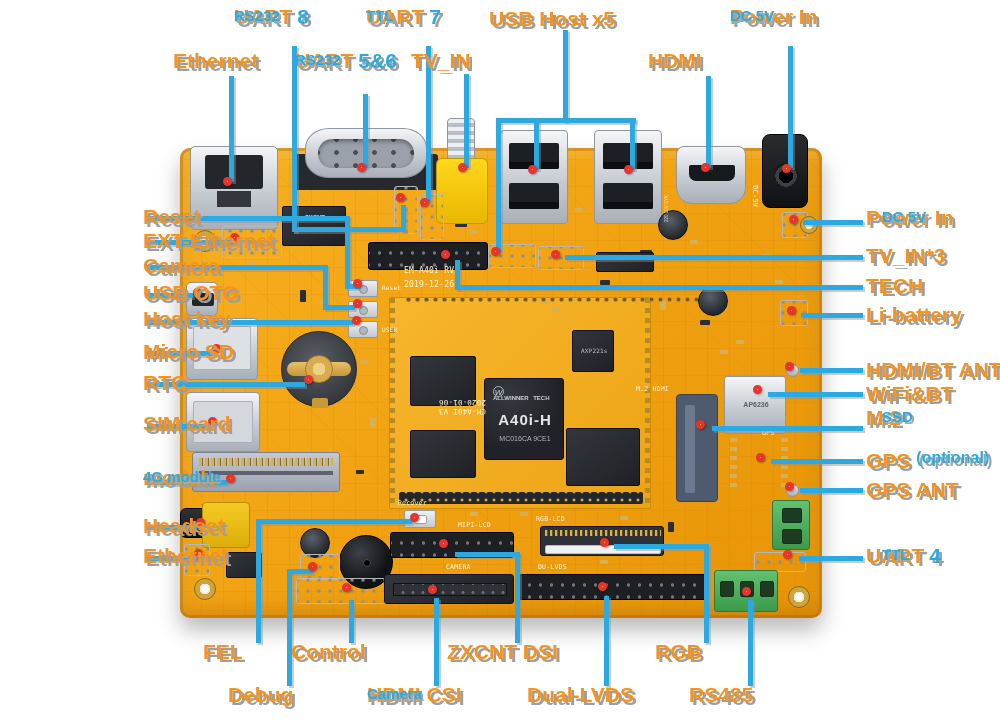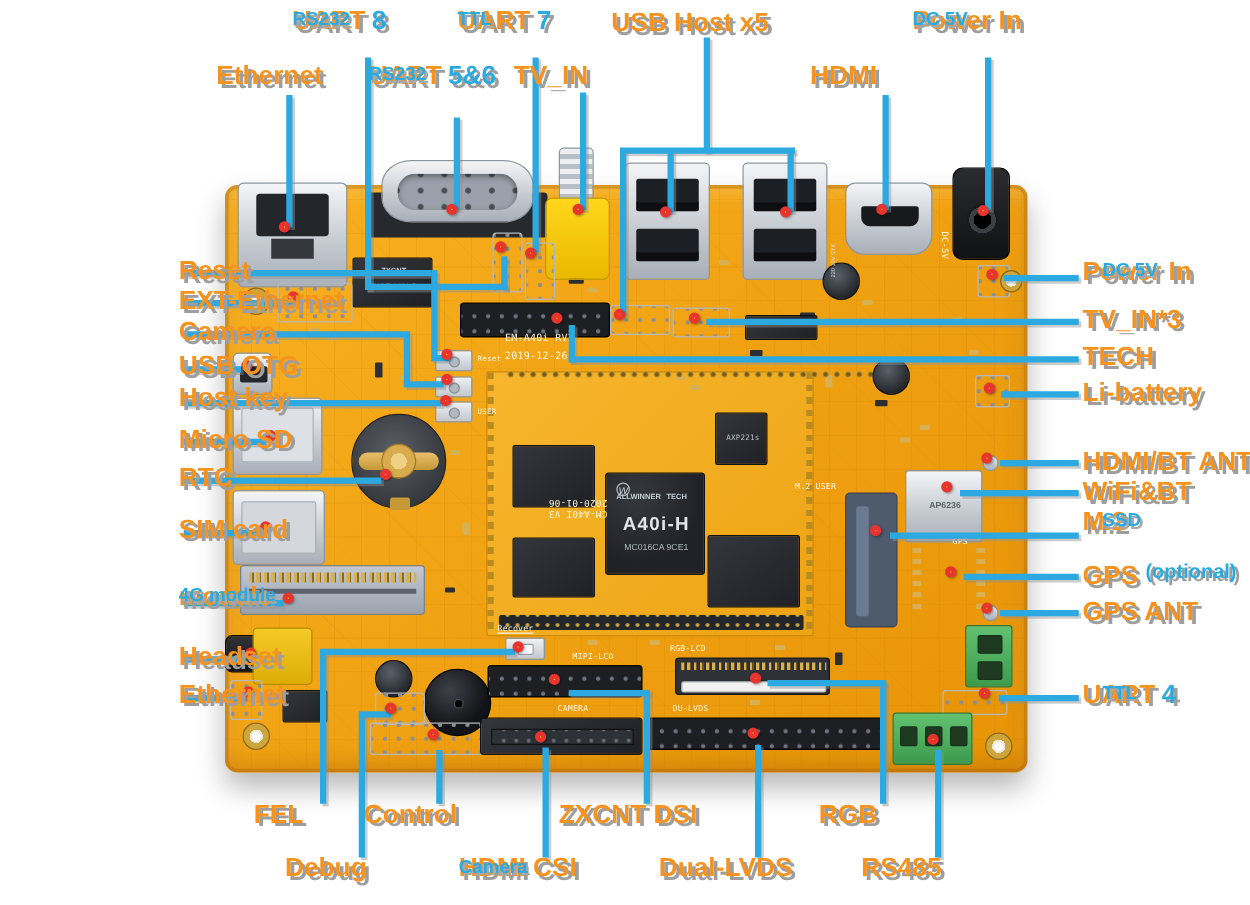--- a/index.html
+++ b/index.html
@@ -217,21 +217,21 @@
        background:radial-gradient(circle at 38% 32%,#3d4147,#121316 62%);border:1px solid #000;">
     <div style="left:23px;top:23px;width:8px;height:8px;border-radius:50%;background:#000;border:1px solid #4a4e54;"></div>
   </div>
 
   <div class="whitec cmp" style="left:300px;top:554px;width:40px;height:26px;"></div>
   <div class="whitec cmp" style="left:296px;top:578px;width:90px;height:26px;"></div>
 
   <div class="tact cmp" style="left:404px;top:510px;width:32px;height:18px;">
     <div style="left:9px;top:4px;width:13px;height:9px;background:#fff;border:1px solid #9aa0a8;border-radius:2px;"></div>
   </div>
-  <div class="silk" style="left:398px;top:500px;font-size:6.5px;text-decoration:underline;">Recover</div>
+  <div class="silk" style="left:398px;top:500px;font-size:6.5px;">Recover</div>
 
   <div class="header cmp" style="left:390px;top:532px;width:124px;height:26px;"></div>
   <div class="silk" style="left:458px;top:522px;font-size:6.5px;">MIPI-LCD</div>
 
   <div class="chip cmp" style="left:384px;top:574px;width:130px;height:30px;border-radius:3px;">
     <div style="left:8px;top:8px;width:114px;height:13px;background:#2e3237;border:1px solid #111;
          background-image:radial-gradient(circle,#666c75 1.3px,transparent 1.8px);background-size:10px 9px;background-position:4px 4px;"></div>
   </div>
   <div class="silk" style="left:446px;top:564px;font-size:6.5px;">CAMERA</div>
 
@@ -246,21 +246,21 @@
   <div class="silk" style="left:538px;top:564px;font-size:6.5px;">DU-LVDS</div>
 
   <div class="metal cmp" style="left:724px;top:376px;width:62px;height:58px;border-radius:3px;">
     <div style="left:0;top:24px;width:62px;text-align:center;color:#596066;font-size:7px;font-weight:bold;">AP6236</div>
   </div>
   <div class="metal cmp" style="left:786px;top:364px;width:13px;height:13px;border-radius:50%;"></div>
 
   <div class="cmp" style="left:676px;top:394px;width:42px;height:108px;background:#4e5a6d;border:1px solid #39434f;border-radius:4px;">
     <div style="left:8px;top:10px;width:10px;height:88px;background:#6b7a90;border-radius:2px;"></div>
   </div>
-  <div class="silk" style="left:636px;top:386px;font-size:6.5px;">M.2 USER</div>
+  <div class="silk" style="left:636px;top:386px;font-size:6.5px;">M.2 HDMI</div>
 
   <div class="cmp" style="left:730px;top:438px;width:58px;height:50px;">
     <div style="left:0;top:0;width:7px;height:50px;background:repeating-linear-gradient(180deg,#d8b054 0 4px,rgba(0,0,0,0) 4px 9px);"></div>
     <div style="right:0;top:0;width:7px;height:50px;background:repeating-linear-gradient(180deg,#d8b054 0 4px,rgba(0,0,0,0) 4px 9px);"></div>
   </div>
   <div class="silk" style="left:762px;top:430px;font-size:6.5px;">GPS</div>
   <div class="metal cmp" style="left:786px;top:484px;width:13px;height:13px;border-radius:50%;"></div>
 
   <div class="greenc cmp" style="left:772px;top:500px;width:38px;height:50px;">
     <div class="ghole" style="left:9px;top:7px;width:20px;height:15px;"></div>

